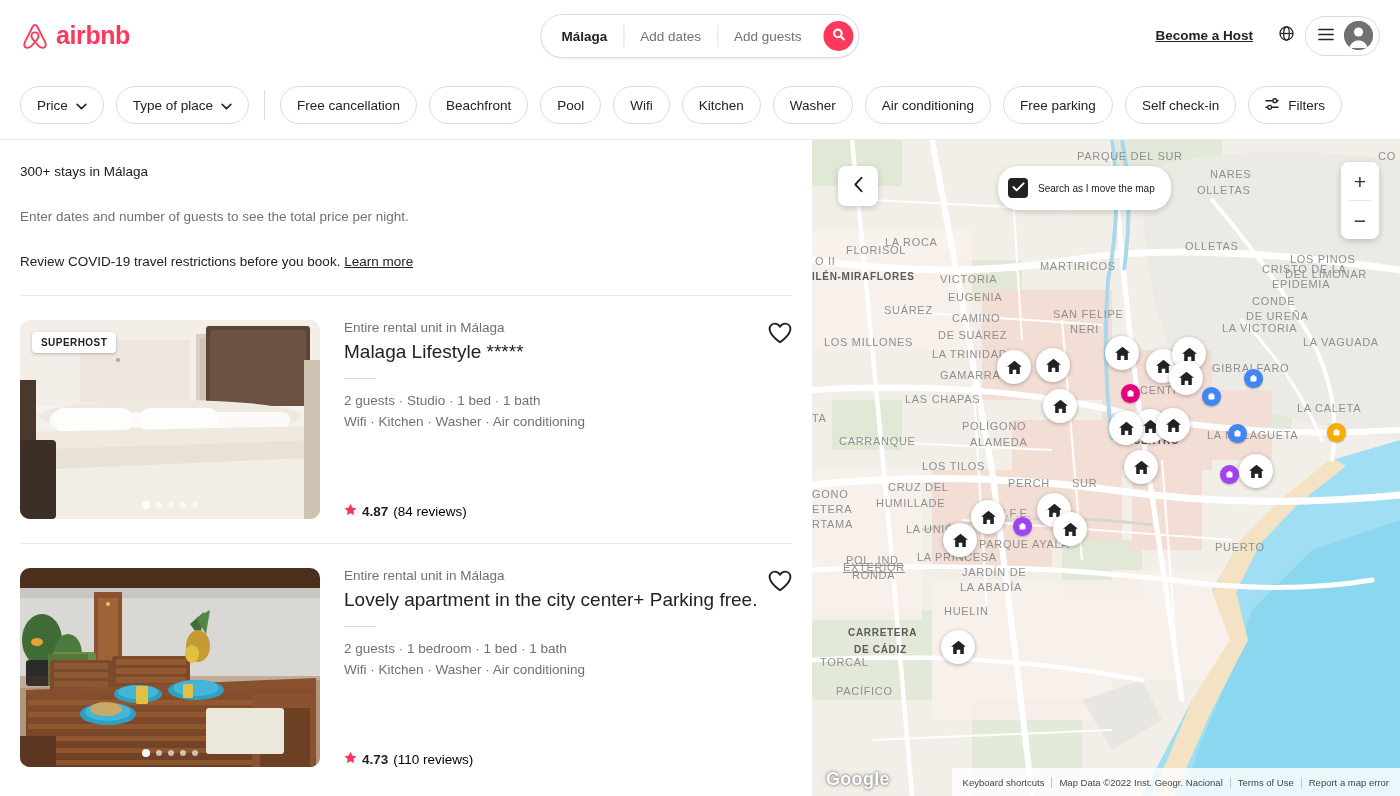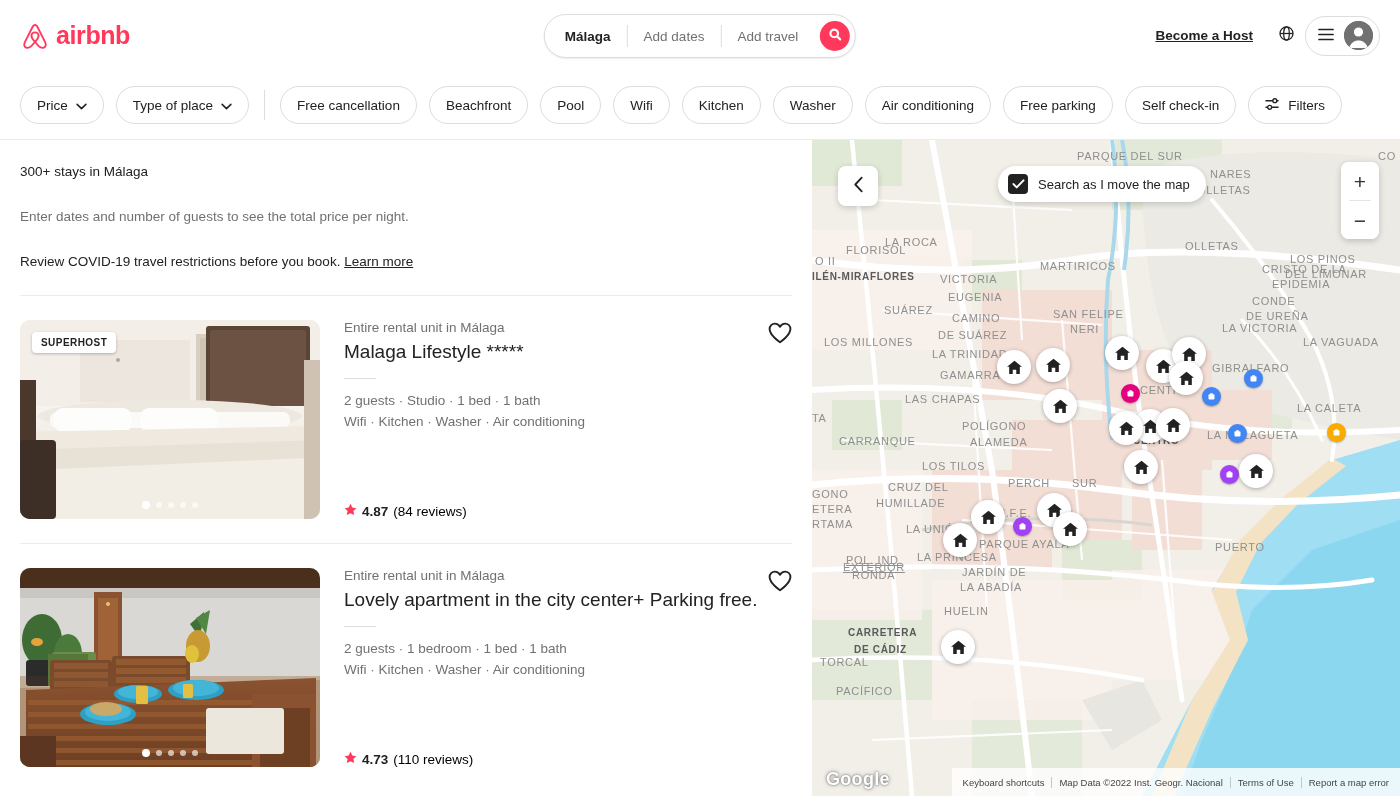--- a/index.html
+++ b/index.html
@@ -135,24 +135,24 @@
   }
   .map-svg { position: absolute; inset: 0; }
   .map-back {
     position: absolute; left: 26px; top: 26px;
     width: 40px; height: 40px; border-radius: 8px; background: #fff;
     display: flex; align-items: center; justify-content: center; cursor: pointer;
     box-shadow: 0 2px 6px rgba(0,0,0,.18); z-index: 8;
   }
   .map-searchmove {
     position: absolute; left: 186px; top: 26px; z-index: 8;
-    height: 36px; background: #fff; border-radius: 20px;
+    height: 44px; background: #fff; border-radius: 20px;
     display: flex; align-items: center; gap: 10px; padding: 0 16px 0 10px;
     box-shadow: 0 2px 6px rgba(0,0,0,.18); cursor: pointer;
-    font-size: 13px; color: #222; white-space: nowrap;
+    font-size: 10px; color: #222; white-space: nowrap;
   }
   .checkbox {
     width: 20px; height: 20px; border-radius: 4px; background: #222;
     display: flex; align-items: center; justify-content: center; flex: none;
   }
   .map-zoom {
     position: absolute; right: 21px; top: 22px; z-index: 8;
     width: 38px; background: #fff; border-radius: 8px;
     box-shadow: 0 2px 6px rgba(0,0,0,.2); overflow: hidden;
   }
@@ -208,21 +208,21 @@
         </svg>
       </span>
       <span class="logo-word">airbnb</span>
     </div>
 
     <div class="searchbar">
       <div class="sb-seg active">Málaga</div>
       <div class="sb-divider"></div>
       <div class="sb-seg muted">Add dates</div>
       <div class="sb-divider"></div>
-      <div class="sb-seg muted">Add travel</div>
+      <div class="sb-seg muted">Add guests</div>
       <button class="sb-btn">
         <span>
           <svg width="13" height="13" viewBox="0 0 24 24" fill="none" stroke="#fff" stroke-width="4" stroke-linecap="round">
             <circle cx="10" cy="10" r="7"></circle>
               <line x1="15.5" y1="15.5" x2="21" y2="21"></line>
           </svg>
         </span>
       </button>
     </div>
 

